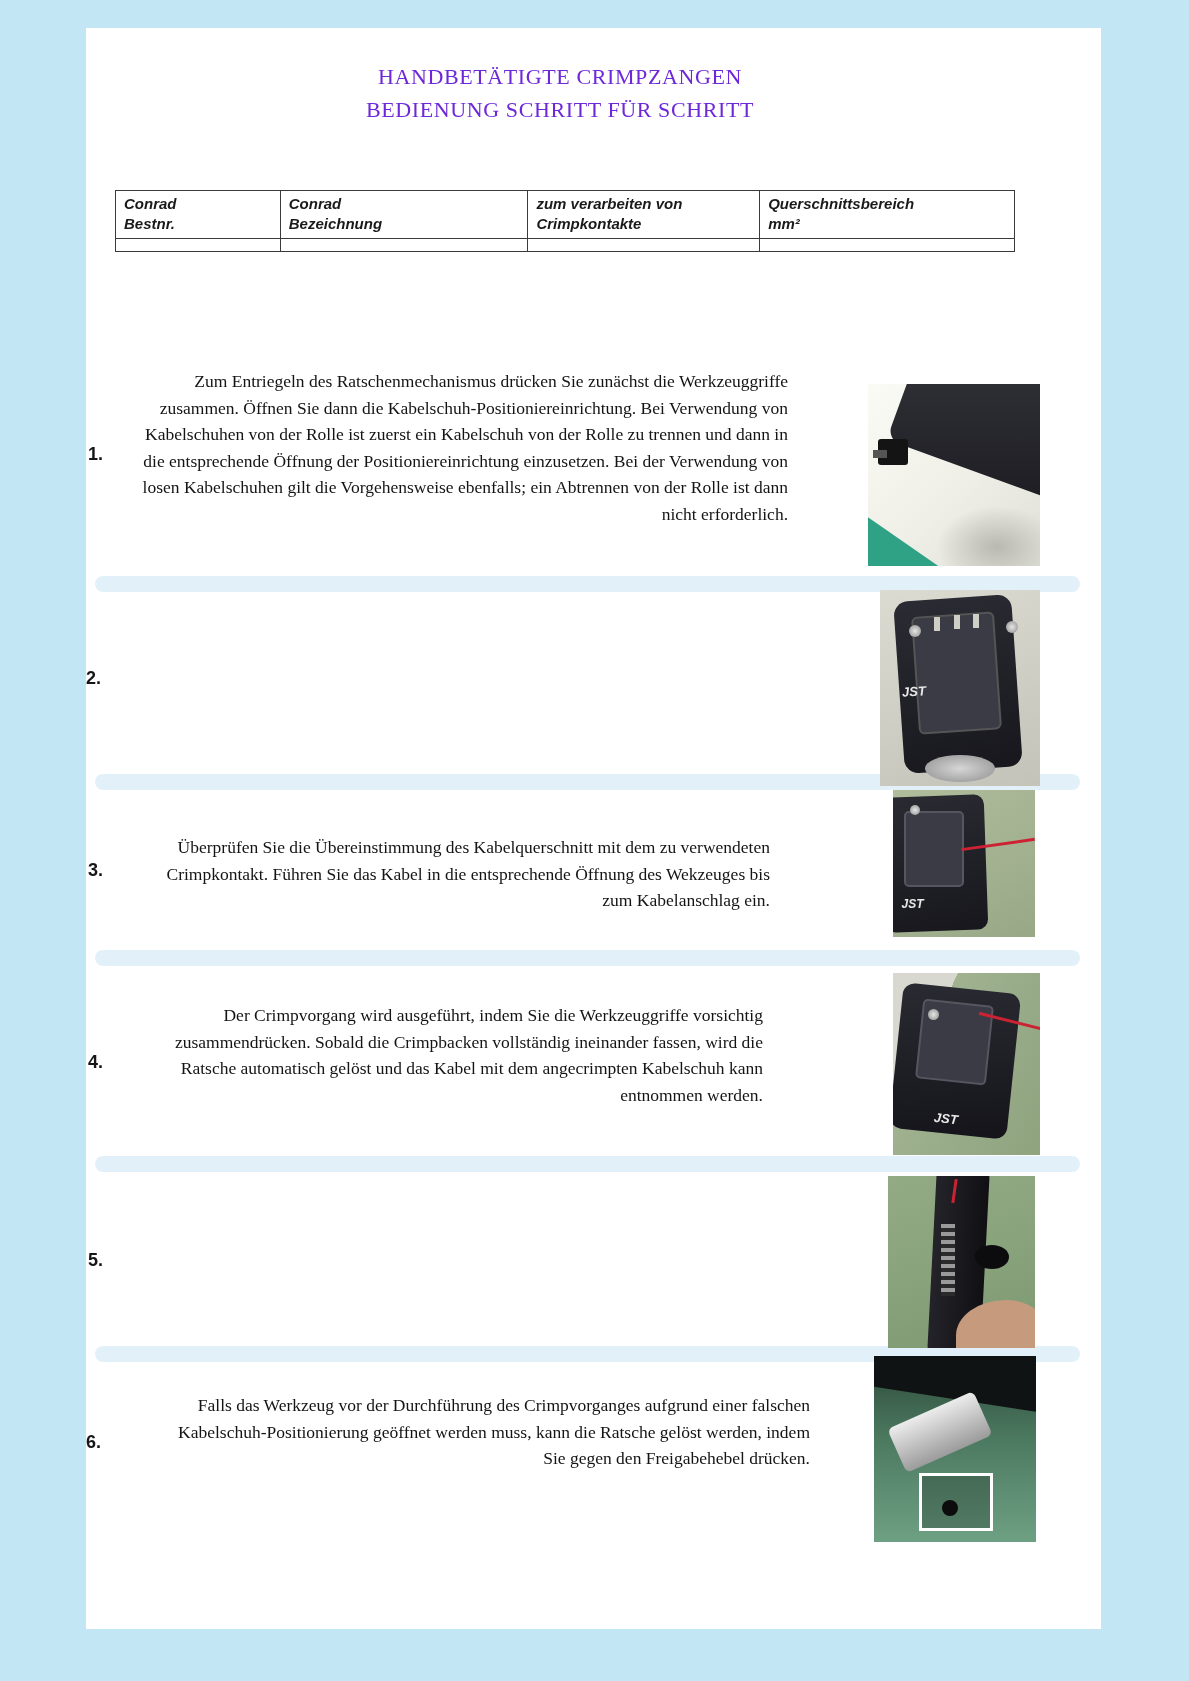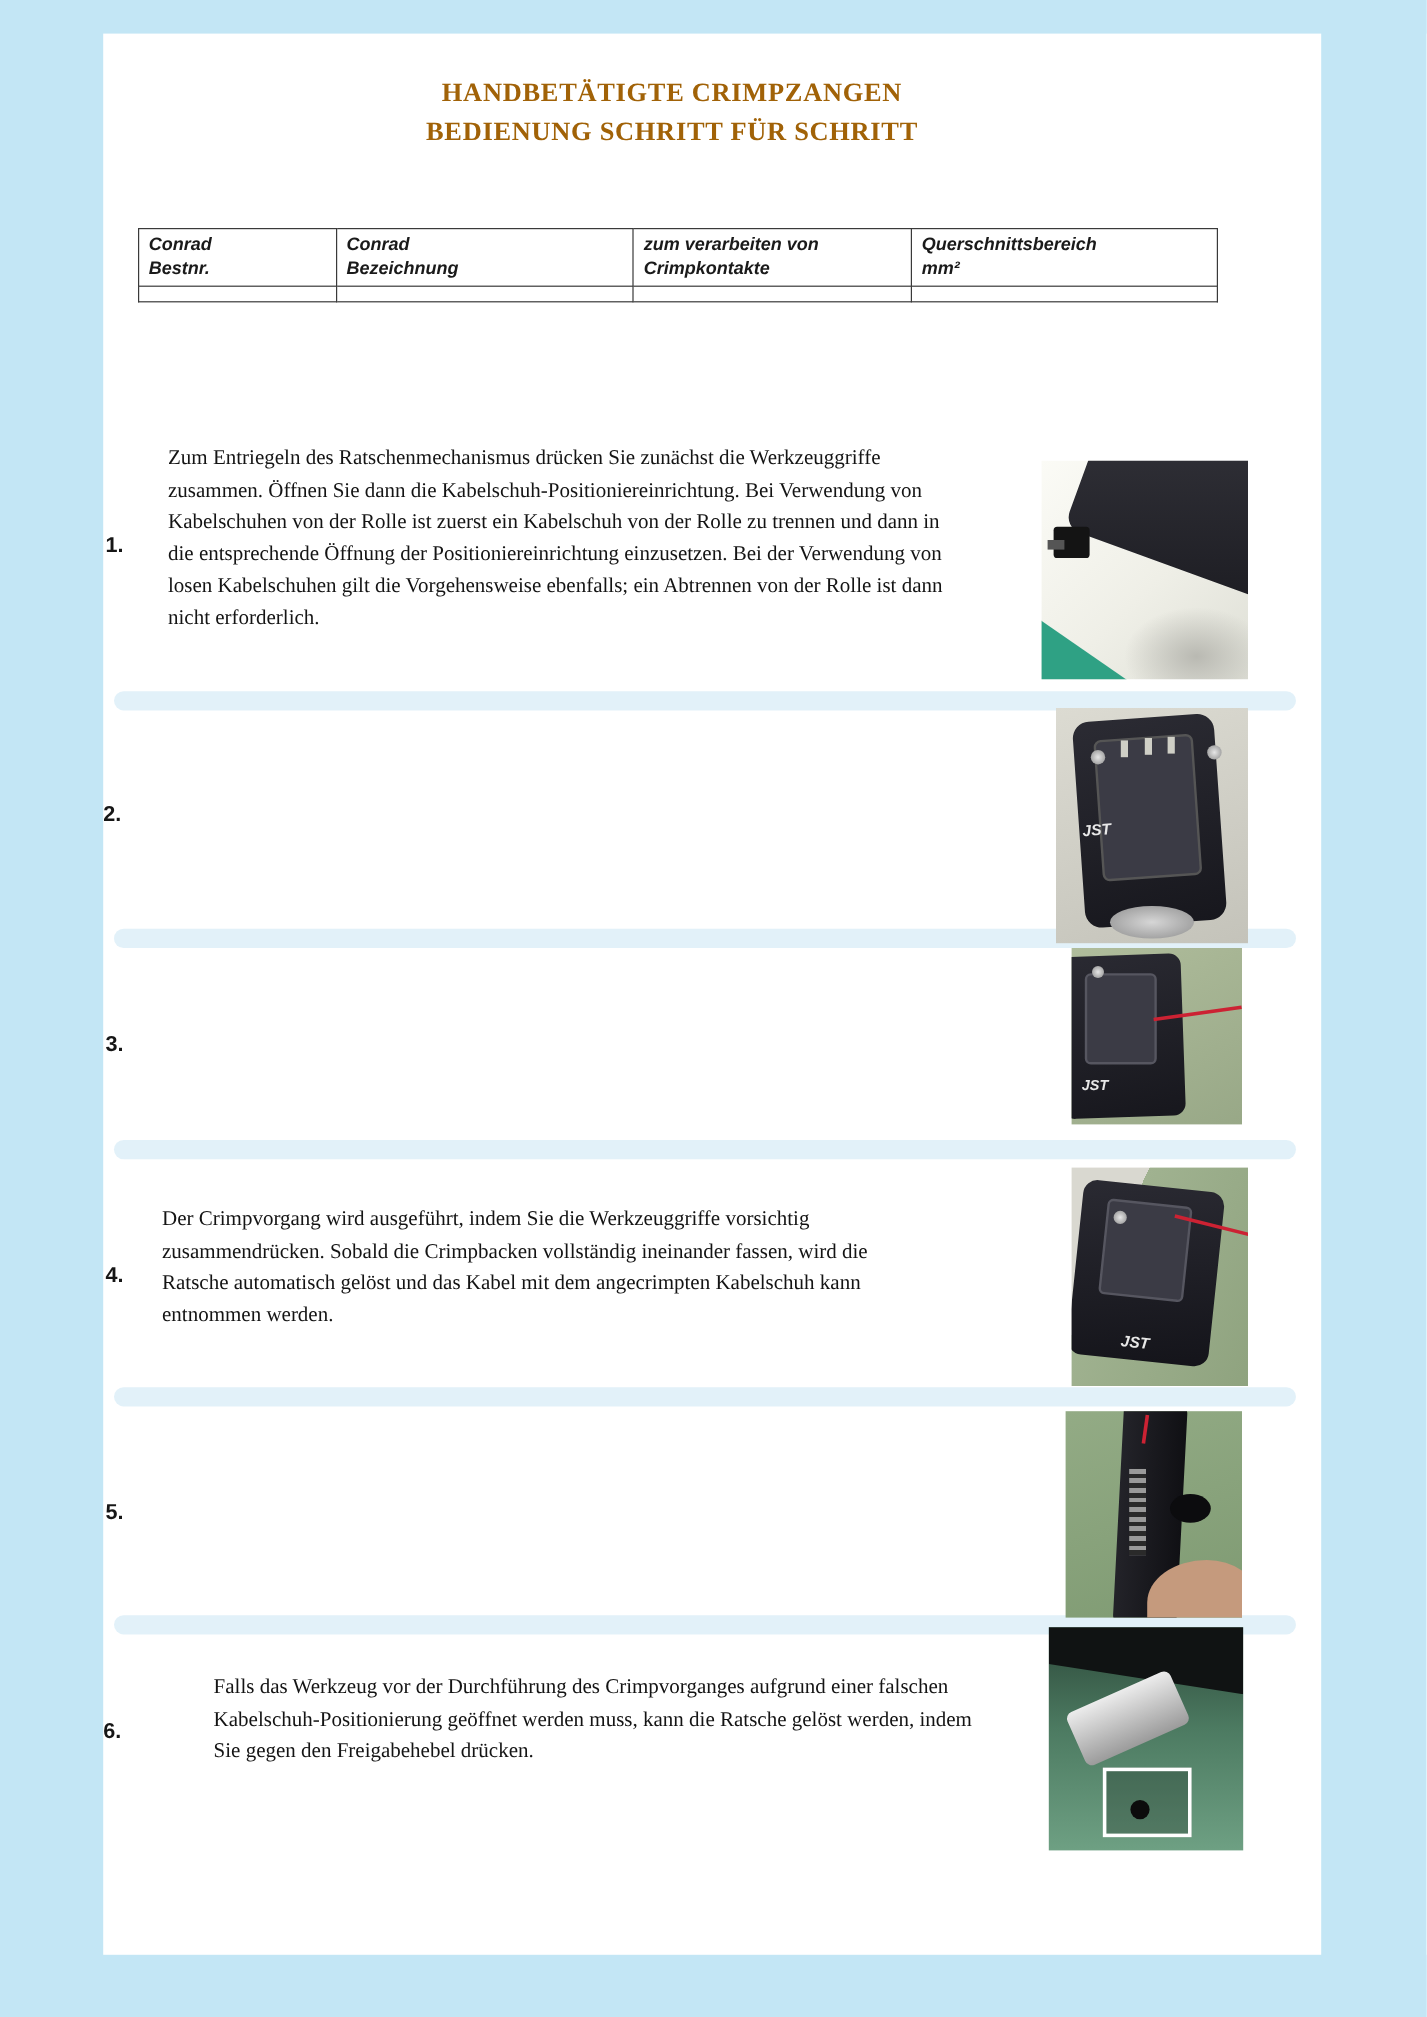--- a/index.html
+++ b/index.html
@@ -12,34 +12,34 @@
   .edge-top    { left:0; top:0; width:100%; height:28px; }
   .edge-left   { left:0; top:0; width:86px; height:100%; }
   .edge-right  { right:0; top:0; width:88px; height:100%; }
   .edge-bottom { left:0; bottom:0; width:100%; height:52px; }
 
   
   .streak { position:absolute; left:95px; width:985px; height:16px;
             background:rgba(150,205,235,0.28); border-radius:8px; }
 
   .doc-title { position:absolute; top:60px; left:40px; width:1040px; text-align:center;
-               font-weight:bold; font-size:22px; letter-spacing:0.6px; color:#a16207; }
+               font-weight:normal; font-size:22px; letter-spacing:0.6px; color:#6d28d9; }
   .doc-title .line { display:block; line-height:1.5; }
 
   table.spec { position:absolute; left:115px; top:190px; width:900px;
                border-collapse:collapse; font-family:"Liberation Sans", sans-serif; color:#1a1a1a;font-style:italic; }
   table.spec th, table.spec td { border:1.6px solid #3a3a3a; padding:3px 8px; text-align:left; vertical-align:top; }
   table.spec th { font-size:15px; font-weight:bold; line-height:1.3; height:48px; }
   table.spec tr.spacer td { height:13px; padding:0; }
   table.spec tr.data td { font-size:15.5px; font-weight:normal; height:27px; vertical-align:middle; }
   .c1 { width:165px; } .c2 { width:248px; } .c3 { width:232px; } .c4 { width:255px; }
 
   .step-num  { position:absolute; font-family:"Liberation Sans", sans-serif; font-weight:bold;
                font-size:18px; color:#161616; }
-  .step-text { position:absolute; font-size:17.5px; line-height:1.52; color:#141414; text-align:left; }
+  .step-text { position:absolute; font-size:17.5px; line-height:1.52; color:#141414; text-align:right; }
 
   .photo { position:absolute; overflow:hidden; }
   .photo * { position:absolute; }
 
   
   .p1 { background:linear-gradient(135deg,#fbfbf6 0%,#efefe7 55%,#dedfd6 100%); }
   .p1 .tool { left:18%; top:-8%; width:120%; height:60%; background:linear-gradient(160deg,#34343b,#1c1c22);
               border-radius:14px; transform:rotate(20deg); }
   .p1 .jaw  { left:6%; top:30%; width:30px; height:26px; background:#141414; border-radius:3px; }
   .p1 .pin  { left:3%; top:36%; width:14px; height:8px; background:#555; }
@@ -146,20 +146,21 @@
     </tr>
   </tbody>
     </table>
 
   <div class="step-num" style="left:88px;  top:444px;">1.</div>
   <div class="step-text" style="left:140px; top:368px; width:648px;">Zum Entriegeln des Ratschenmechanismus drücken Sie zunächst die Werkzeuggriffe zusammen. Öffnen Sie dann die Kabelschuh-Positioniereinrichtung. Bei Verwendung von Kabelschuhen von der Rolle ist zuerst ein Kabelschuh von der Rolle zu trennen und dann in die entsprechende Öffnung der Positioniereinrichtung einzusetzen. Bei der Verwendung von losen Kabelschuhen gilt die Vorgehensweise ebenfalls; ein Abtrennen von der Rolle ist dann nicht erforderlich.</div>
 
   <div class="step-num" style="left:86px;  top:668px;">2.</div>
 
   <div class="step-num" style="left:88px;  top:860px;">3.</div>
+  <div class="step-text" style="left:138px; top:834px; width:632px;">Überprüfen Sie die Übereinstimmung des Kabelquerschnitt mit dem zu verwendeten Crimpkontakt. Führen Sie das Kabel in die entsprechende Öffnung des Wekzeuges bis zum Kabelanschlag ein.</div>
 
   <div class="step-num" style="left:88px;  top:1052px;">4.</div>
   <div class="step-text" style="left:135px; top:1002px; width:628px;">Der Crimpvorgang wird ausgeführt, indem Sie die Werkzeuggriffe vorsichtig zusammendrücken. Sobald die Crimpbacken vollständig ineinander fassen, wird die Ratsche automatisch gelöst und das Kabel mit dem angecrimpten Kabelschuh kann entnommen werden.</div>
 
   <div class="step-num" style="left:88px;  top:1250px;">5.</div>
 
   <div class="step-num" style="left:86px;  top:1432px;">6.</div>
   <div class="step-text" style="left:138px; top:1392px; width:632px;margin-left:40px;">Falls das Werkzeug vor der Durchführung des Crimpvorganges aufgrund einer falschen Kabelschuh-Positionierung geöffnet werden muss, kann die Ratsche gelöst werden, indem Sie gegen den Freigabehebel drücken.</div>
 
   <div class="photo p1" style="left:868px; top:384px; width:172px; height:182px;">

